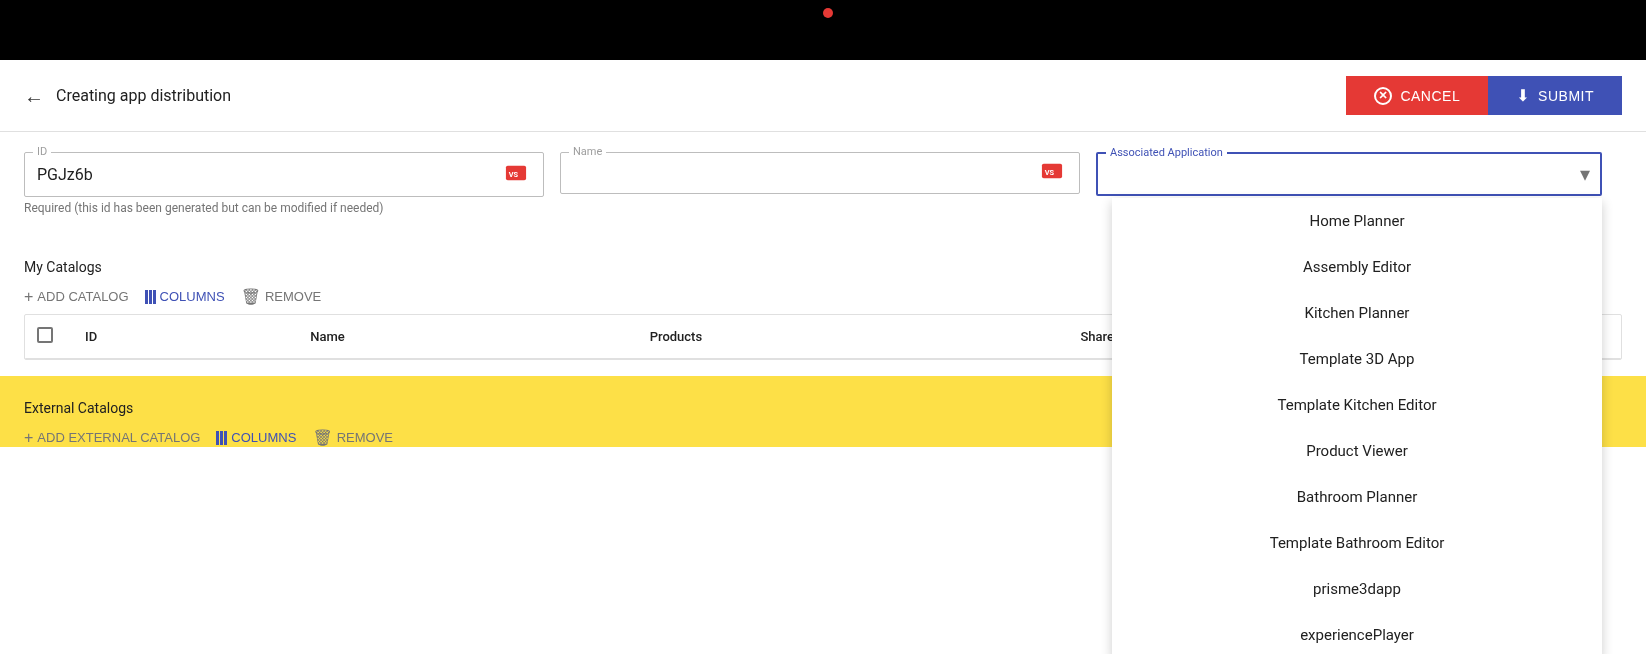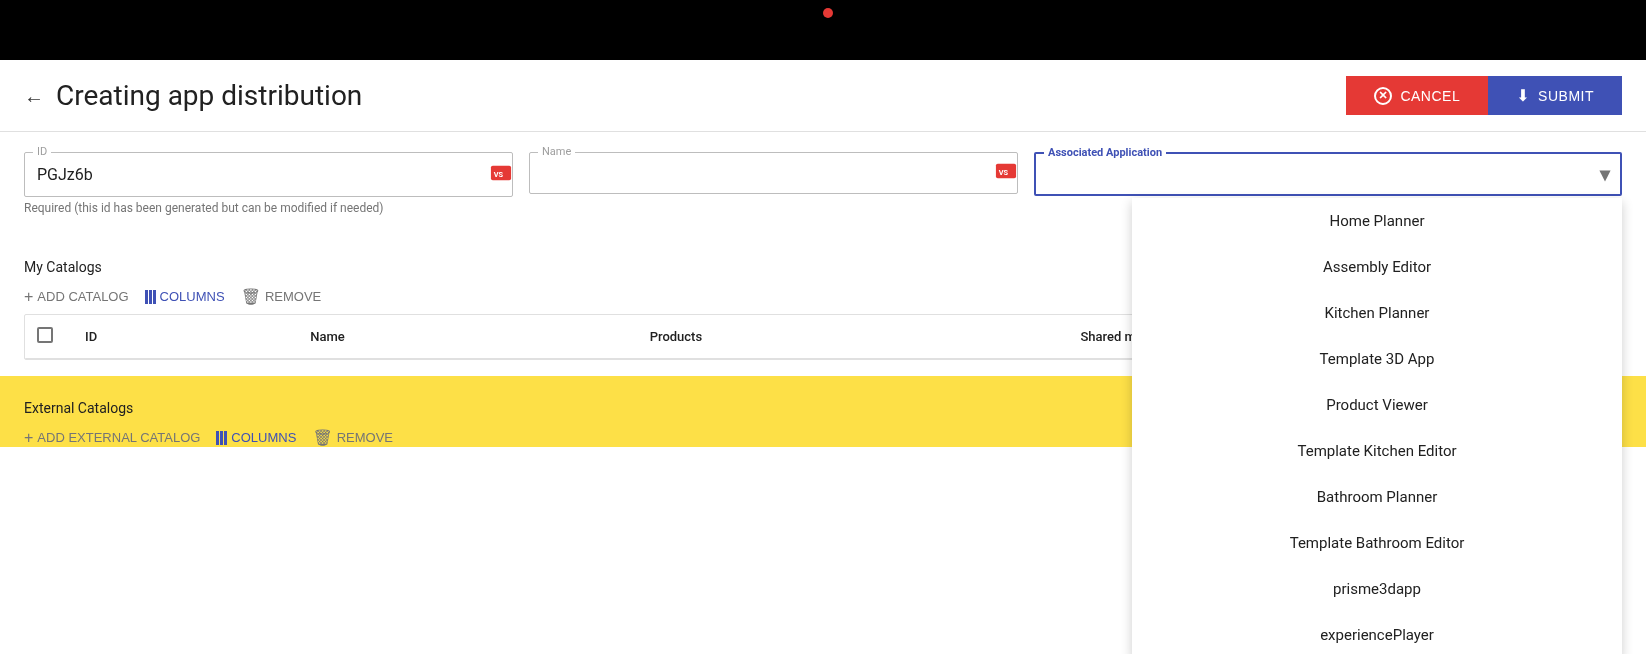--- a/index.html
+++ b/index.html
@@ -50,21 +50,21 @@
       gap: 12px;
     }
 
     .back-arrow {
       font-size: 20px;
       cursor: pointer;
       color: #333;
     }
 
     .page-title {
-      font-size: 28px;
+      font-size: 16px;
       font-weight: 400;
       color: #212121;
     }
 
     .header-actions {
       display: flex;
       gap: 0;
     }
 
     .btn-cancel {
@@ -138,45 +138,44 @@
 
     .field-value {
       font-size: 16px;
       color: #212121;
       padding: 4px 0;
       min-height: 24px;
     }
 
     .field-icon {
       position: absolute;
-      right: 0;
+      right: 16px;
       top: 50%;
       transform: translateY(-50%);
     }
 
     .vsc-icon {
       width: 22px;
       height: 22px;
     }
 
     .field-hint {
       font-size: 12px;
       color: #757575;
       margin-top: 4px;
     }
 
     .associated-app-field {
       position: relative;
-      width: 588px;
+      width: 506px;
       border: 2px solid #3f51b5;
       border-radius: 2px;
       padding: 8px 40px 8px 12px;
       margin-left: 16px;
       background: #fff;
-      font-weight: bold;
     }
 
     .associated-app-label {
       font-size: 11px;
       color: #3f51b5;
       position: absolute;
       top: -8px;
       left: 8px;
       background: #fff;
       padding: 0 4px;
@@ -435,22 +434,22 @@
           <span class="associated-app-label">Associated Application</span>
           <div class="associated-app-value"></div>
           <span class="chevron-down">▾</span>
         </div>
 
         <div class="dropdown-menu">
           <div class="dropdown-item">Home Planner</div>
           <div class="dropdown-item">Assembly Editor</div>
           <div class="dropdown-item">Kitchen Planner</div>
           <div class="dropdown-item">Template 3D App</div>
+          <div class="dropdown-item">Template Kitchen Editor</div>
           <div class="dropdown-item">Product Viewer</div>
-          <div class="dropdown-item">Template Kitchen Editor</div>
           <div class="dropdown-item">Bathroom Planner</div>
           <div class="dropdown-item">Template Bathroom Editor</div>
           <div class="dropdown-item">prisme3dapp</div>
           <div class="dropdown-item">experiencePlayer</div>
 
         </div>
       </div>
 
     </div>
   </div>

